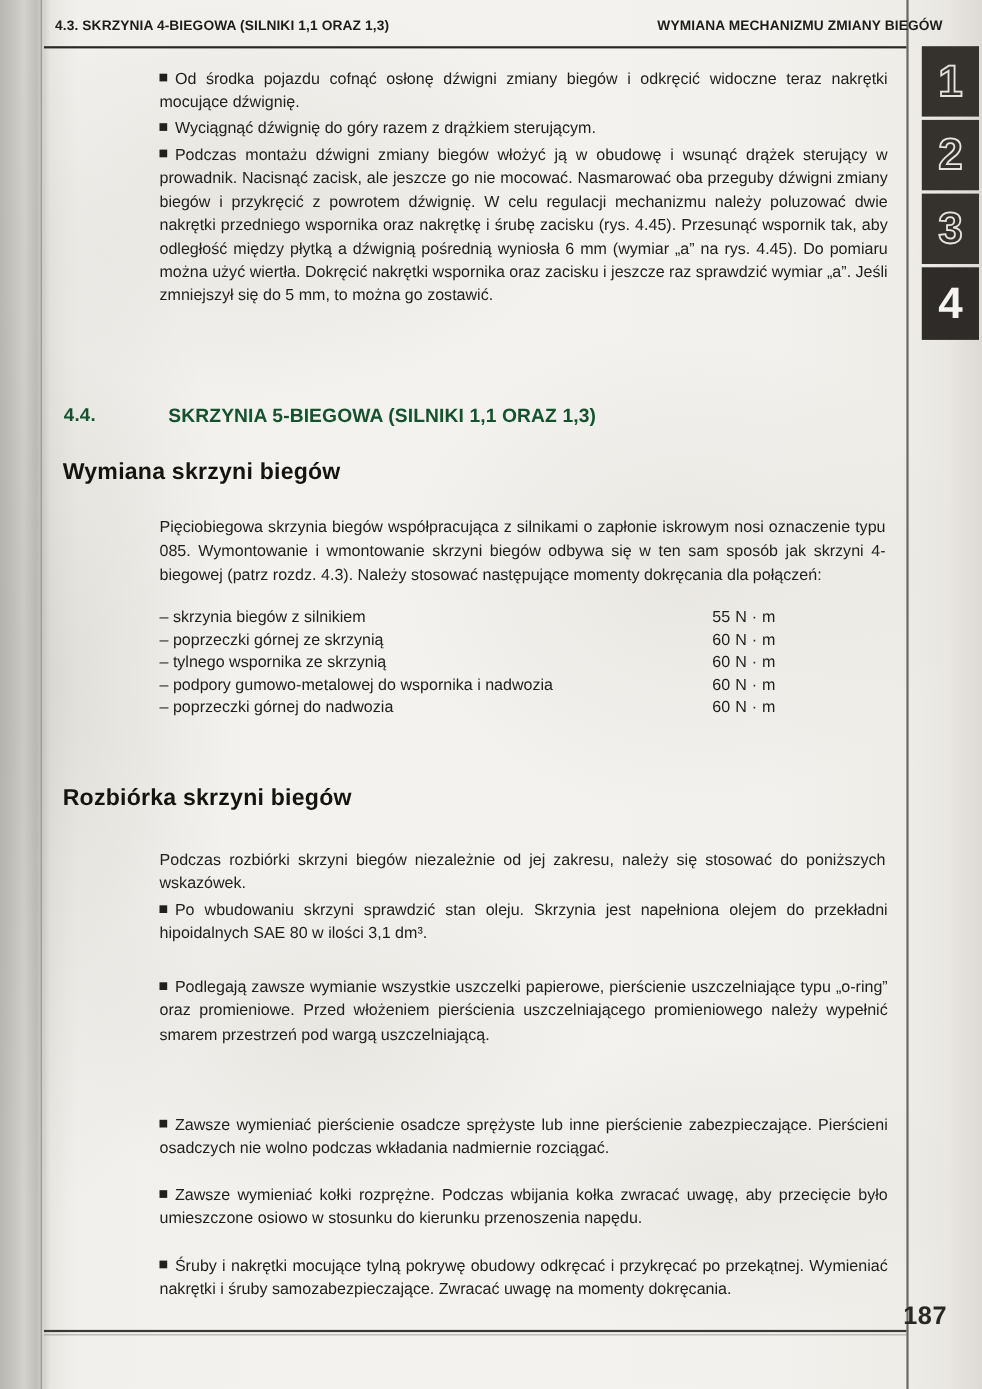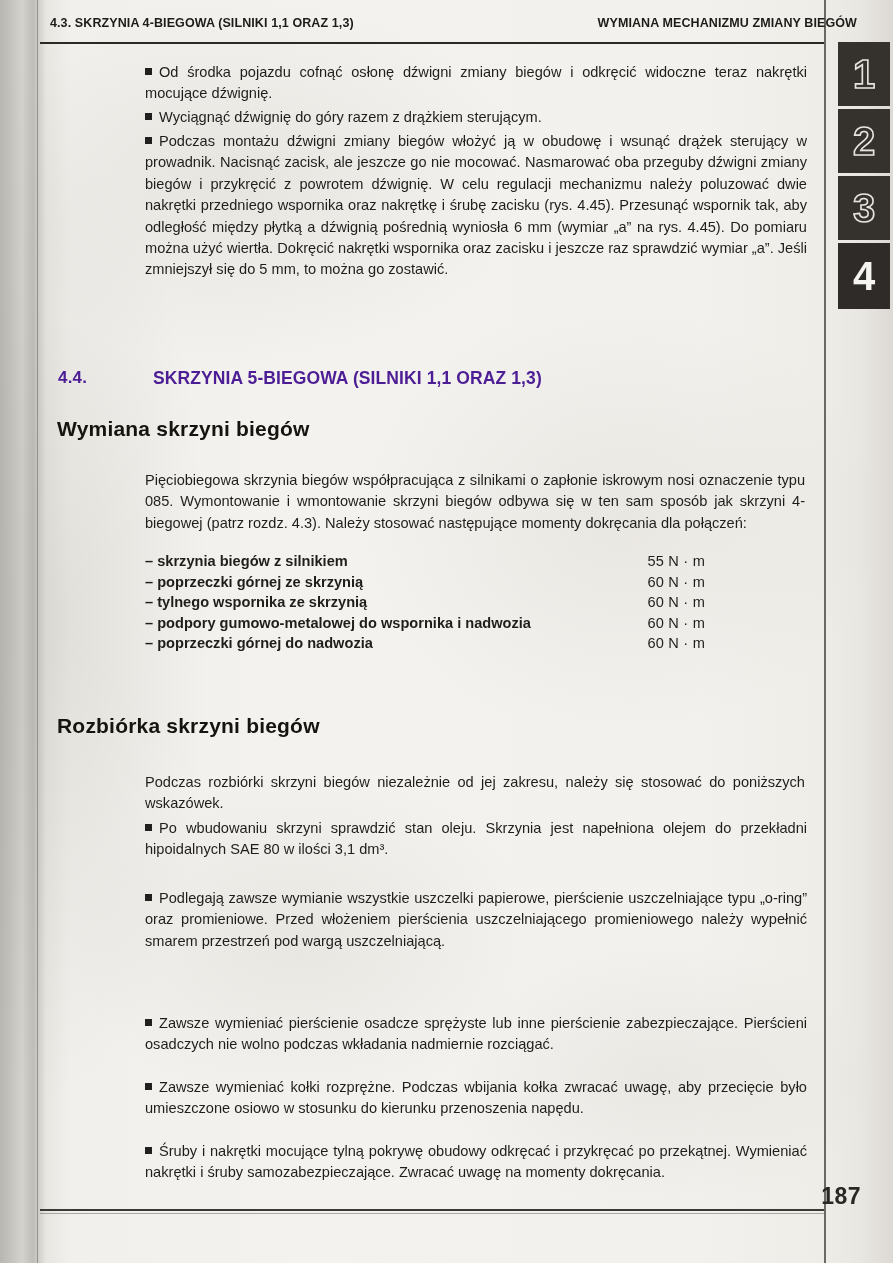--- a/index.html
+++ b/index.html
@@ -81,33 +81,33 @@
     text-align:justify;
     text-justify:inter-word;
   }
   .bullet-block{position:absolute;color:#201e1c;font-size:14.6px;line-height:21.4px;text-align:justify;}
   .bullet-block .sq{
     display:inline-block;width:7px;height:7px;background:#22201e;
     margin-right:7px;vertical-align:2px;
   }
 
   
-  .h-sec{position:absolute;color:#4c1d95;font-weight:bold;}
+  .h-sec{position:absolute;color:#14532d;font-weight:bold;}
   .h-sec .num{position:absolute;left:0;top:0;font-size:17px;letter-spacing:.2px;}
   .h-sec .txt{position:absolute;left:95px;top:0;font-size:17.5px;letter-spacing:.1px;white-space:nowrap;}
 
   .h-sub{
     position:absolute;color:#16140f;font-weight:bold;
     font-size:21px;letter-spacing:.2px;white-space:nowrap;
   }
 
   
   .torque{position:absolute;left:145px;top:551px;width:560px;font-size:14.6px;color:#201e1c;}
   .torque .row{display:flex;justify-content:space-between;align-items:baseline;line-height:20.6px;height:20.6px;}
-  .torque .lbl{white-space:nowrap;font-weight:bold;}
+  .torque .lbl{white-space:nowrap;}
   .torque .val{white-space:nowrap;letter-spacing:.2px;}
 
   .pageno{
     position:absolute;right:32px;top:1183px;
     font-size:23px;font-weight:bold;color:#2a2825;
     letter-spacing:.5px;font-family:"Liberation Sans",sans-serif;
   }
 </style>
 </head>
 <body>

